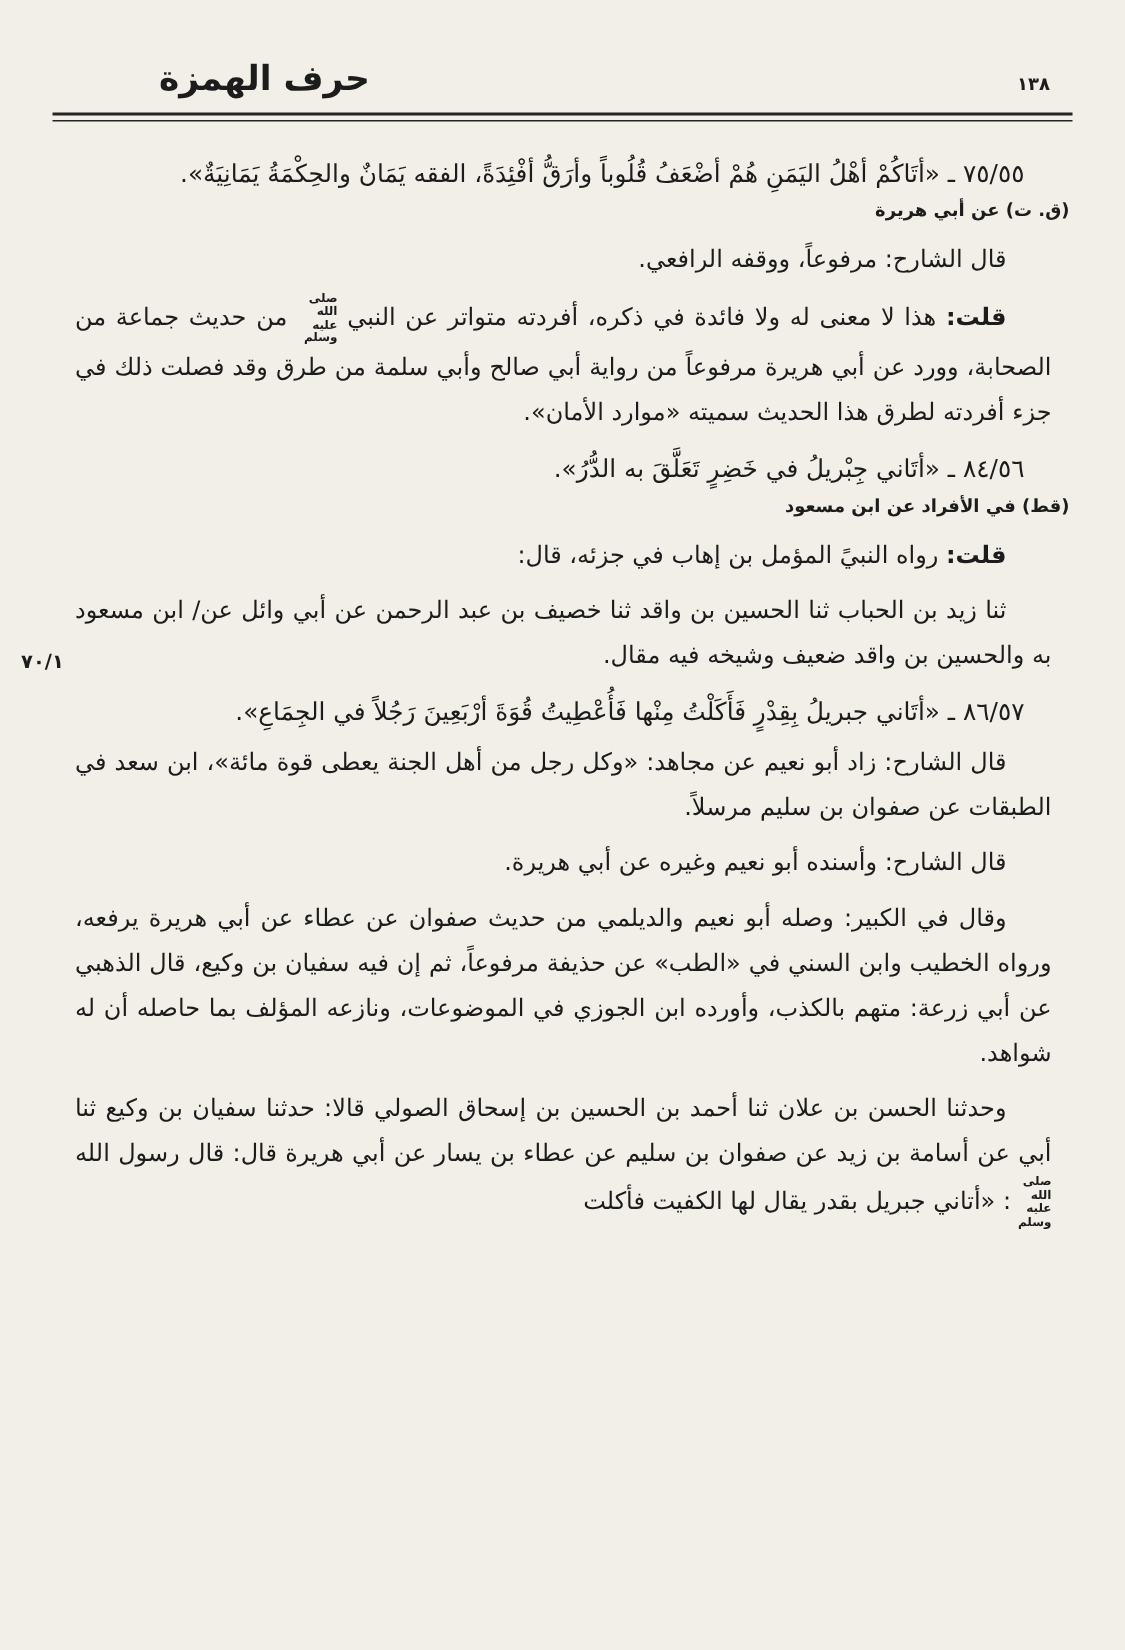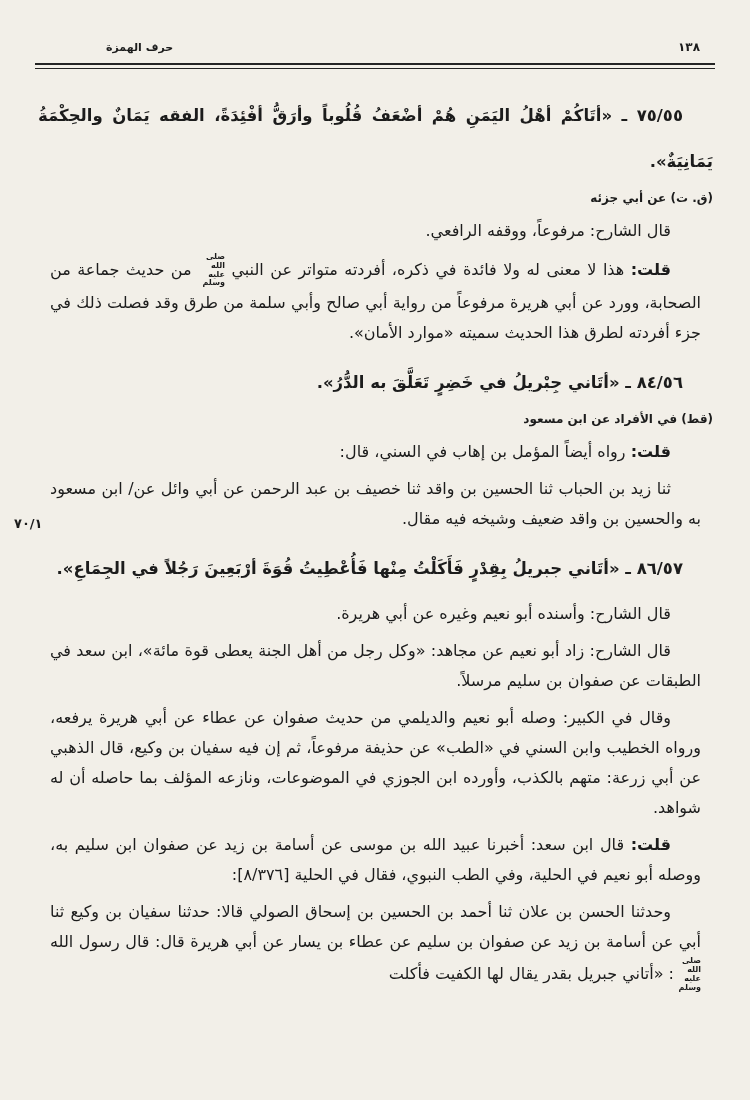--- a/index.html
+++ b/index.html
@@ -16,39 +16,39 @@
     direction:rtl;
     overflow:hidden;
   }
   
   .page-header{
     display:flex;
     justify-content:space-between;
     align-items:baseline;
     padding:40px 50px 0 106px;
   }
-  .chapter{font-size:11px;font-weight:bold;letter-spacing:.3px}
+  .chapter{font-size:23px;font-weight:bold;letter-spacing:.3px}
   .pagenum{font-size:12px;font-weight:bold}
   .rule{
     margin:9px 35px 0;
     height:3px;
     border-top:2px solid #242424;
     border-bottom:1px solid #242424;
   }
   
   .page-body{
     padding:12px 37px 0 38px;
     font-size:16px;
     line-height:30px;
     text-align:justify;
   }
   .hadith{
-    font-weight:bold;
+    font-weight:normal;
     font-size:16.5px;
-    line-height:46px;
+    line-height:22px;
     text-indent:30px;
     margin:12px 0 2px;
   }
   .attrib{
     font-size:12px;
     font-weight:bold;
     line-height:22px;
     margin:0 0 2px;
     text-indent:0;
     text-align:right;
@@ -91,73 +91,69 @@
 
   <div class="rule"></div>
 
   <main class="page-body">
 
     <p class="hadith">
       <span class="num">٧٥/٥٥</span>
       <span>ـ «أتَاكُمْ أهْلُ اليَمَنِ هُمْ أضْعَفُ قُلُوباً وأرَقُّ أفْئِدَةً، الفقه يَمَانٌ والحِكْمَةُ يَمَانِيَةٌ».</span>
     </p>
 
-    <p class="attrib">(ق. ت) عن أبي جزئه</p>
+    <p class="attrib">(ق. ت) عن أبي هريرة</p>
 
     <p class="para">
       <span class="lead">قال الشارح:</span>
       <span>مرفوعاً، ووقفه الرافعي.</span>
     </p>
 
     <p class="para">
       <span class="lead bold">قلت:</span>
       <span>هذا لا معنى له ولا فائدة في ذكره، أفردته متواتر عن النبي </span><span class="saw">صلى الله عليه وسلم</span><span> من حديث جماعة من الصحابة، وورد عن أبي هريرة مرفوعاً من رواية أبي صالح وأبي سلمة من طرق وقد فصلت ذلك في جزء أفردته لطرق هذا الحديث سميته «موارد الأمان».</span>
     </p>
 
     <p class="hadith">
       <span class="num">٨٤/٥٦</span>
       <span>ـ «أتَاني جِبْريلُ في خَضِرٍ تَعَلَّقَ به الدُّرُ».</span>
     </p>
 
     <p class="attrib">(قط) في الأفراد عن ابن مسعود</p>
 
     <p class="para">
       <span class="lead bold">قلت:</span>
-      <span>رواه أيضاً المؤمل بن إهاب في السني، قال:</span>
+      <span>رواه النبيً المؤمل بن إهاب في جزئه، قال:</span>
     </p>
 
     <p class="para has-note">
       <span>ثنا زيد بن الحباب ثنا الحسين بن واقد ثنا خصيف بن عبد الرحمن عن أبي وائل عن/ ابن مسعود به والحسين بن واقد ضعيف وشيخه فيه مقال.</span>
       <span class="margin-note">٧٠/١</span>
     </p>
 
     <p class="hadith">
       <span class="num">٨٦/٥٧</span>
       <span>ـ «أتَاني جبريلُ بِقِدْرٍ فَأَكَلْتُ مِنْها فَأُعْطِيتُ قُوَةَ أرْبَعِينَ رَجُلاً في الجِمَاعِ».</span>
     </p>
 
     <p class="para">
       <span class="lead">قال الشارح:</span>
-      <span>وأسنده أبو نعيم وغيره عن أبي هريرة.</span>
+      <span>زاد أبو نعيم عن مجاهد: «وكل رجل من أهل الجنة يعطى قوة مائة»، ابن سعد في الطبقات عن صفوان بن سليم مرسلاً.</span>
     </p>
 
     <p class="para">
       <span class="lead">قال الشارح:</span>
-      <span>زاد أبو نعيم عن مجاهد: «وكل رجل من أهل الجنة يعطى قوة مائة»، ابن سعد في الطبقات عن صفوان بن سليم مرسلاً.</span>
+      <span>وأسنده أبو نعيم وغيره عن أبي هريرة.</span>
     </p>
 
     <p class="para">
       <span class="lead">وقال في الكبير:</span>
       <span>وصله أبو نعيم والديلمي من حديث صفوان عن عطاء عن أبي هريرة يرفعه، ورواه الخطيب وابن السني في «الطب» عن حذيفة مرفوعاً، ثم إن فيه سفيان بن وكيع، قال الذهبي عن أبي زرعة: متهم بالكذب، وأورده ابن الجوزي في الموضوعات، ونازعه المؤلف بما حاصله أن له شواهد.</span>
     </p>
 
-    <p class="para">
-      <span class="lead bold">قلت:</span>
-      <span>قال ابن سعد: أخبرنا عبيد الله بن موسى عن أسامة بن زيد عن صفوان ابن سليم به، ووصله أبو نعيم في الحلية، وفي الطب النبوي، فقال في الحلية [٨/٣٧٦]:</span>
-    </p>
 
 
     <p class="para">
       <span>وحدثنا الحسن بن علان ثنا أحمد بن الحسين بن إسحاق الصولي قالا: حدثنا سفيان بن وكيع ثنا أبي عن أسامة بن زيد عن صفوان بن سليم عن عطاء بن يسار عن أبي هريرة قال: قال رسول الله </span><span class="saw">صلى الله عليه وسلم</span><span>: «أتاني جبريل بقدر يقال لها الكفيت فأكلت</span>
     </p>
 
   </main>
 </div>
 
 </body></html>

